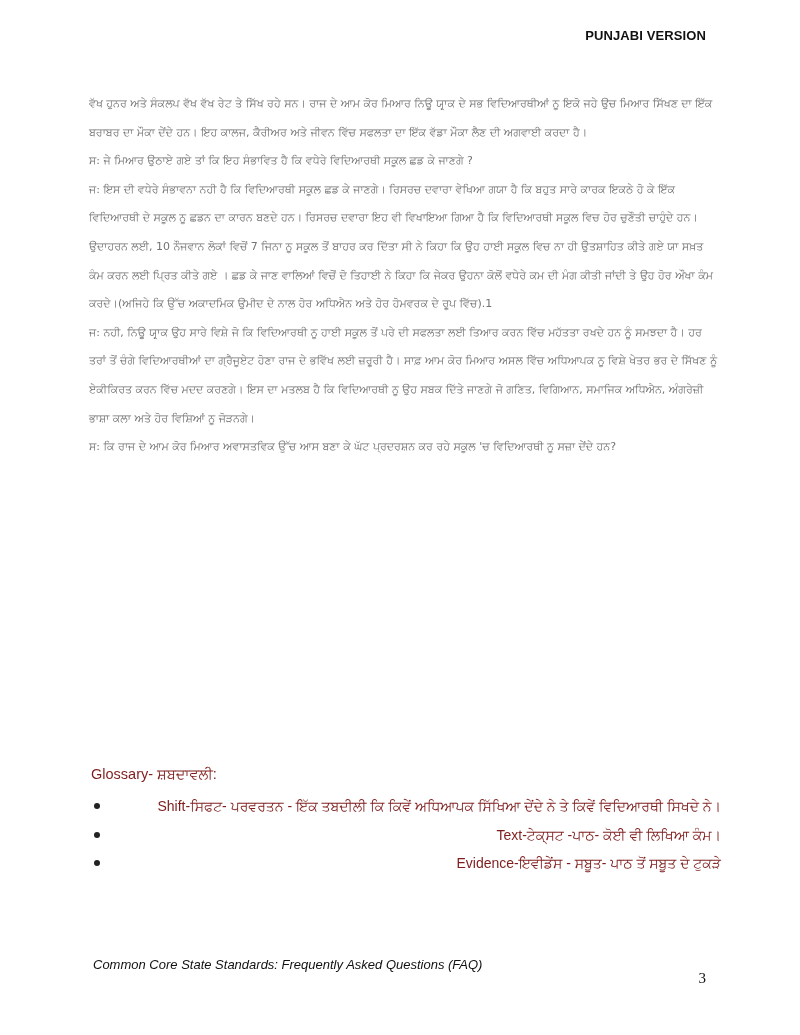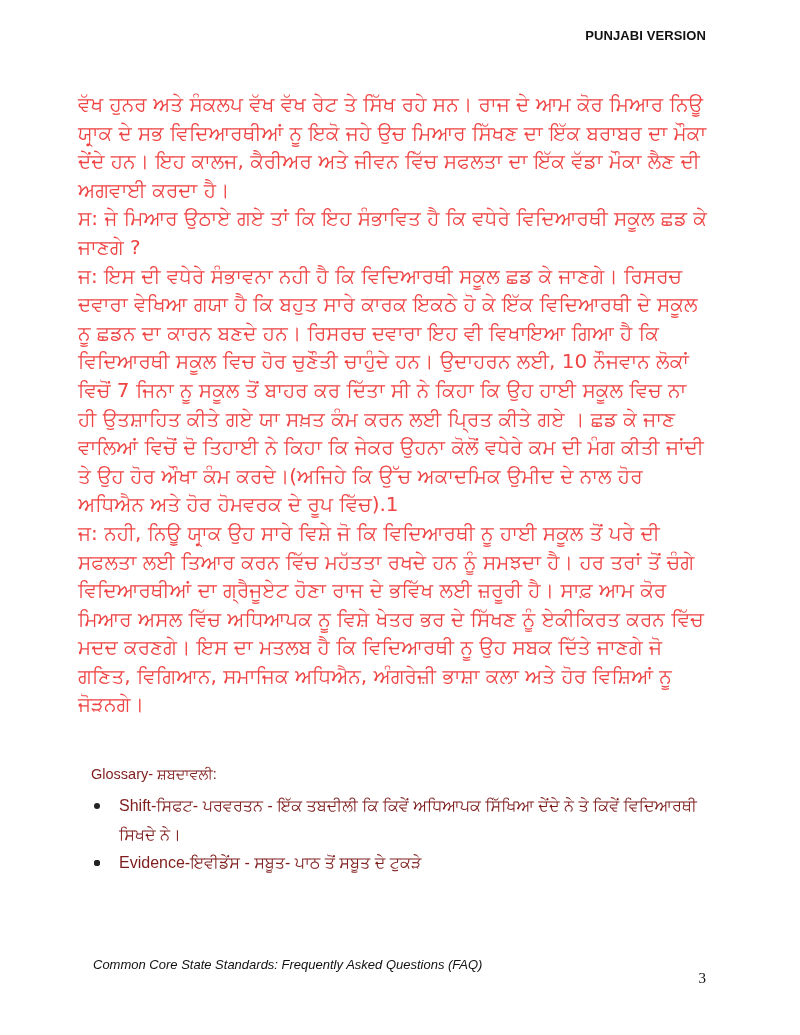--- a/index.html
+++ b/index.html
@@ -3,32 +3,32 @@
   <meta charset="utf-8">
   <style>
     html, body { margin: 0; padding: 0; background: #ffffff; }
     body { width: 800px; height: 1035px; position: relative; overflow: hidden; color: #111; }
     .header {
       position: absolute; top: 28px; right: 94px;
       font-family: "Liberation Sans", sans-serif; font-weight: bold; font-size: 13px;
       color: #111; letter-spacing: 0.1px;
     }
     .body-text {
-      position: absolute; left: 78px; top: 90px; width: 630px;
-      font-family: "DejaVu Sans", sans-serif; font-size: 20px; line-height: 28.6px;
-      color: #ef4444;
+      position: absolute; left: 89px; top: 90px; width: 630px;
+      font-family: "DejaVu Sans", sans-serif; font-size: 11px; line-height: 28.6px;
+      color: #737373;
     }
     .body-text p { margin: 0; }
     .glossary {
       position: absolute; left: 91px; top: 764px; width: 630px;
       font-family: "Liberation Sans", sans-serif; font-size: 14.5px; color: #7f1d1d;
     }
     .glossary-title { line-height: 20px; margin: 0 0 8px 0; }
     .glossary ul { margin: 0; padding: 0; list-style: none; }
-    .glossary li { position: relative; padding-left: 28px; line-height: 28.5px; font-size: 16px; }
+    .glossary li { position: relative; padding-left: 28px; line-height: 28.5px; font-size: 14px; text-align: right; }
     .glossary li .bullet {
       position: absolute; left: 3px; top: 11px; width: 6px; height: 6px; border-radius: 50%; background: #222;
     }
     .footer {
       position: absolute; left: 93px; top: 951px;
       font-family: "Liberation Sans", sans-serif; font-style: italic; font-size: 13px; color: #111; margin-top: 6px;
     }
     .page-num {
       position: absolute; right: 94px; top: 970px;
       font-family: "Liberation Serif", serif; font-size: 15px; color: #111;
@@ -37,31 +37,33 @@
 </head>
 <body>
 
 <div class="header">PUNJABI VERSION</div>
 
 <div class="body-text">
   <p>ਵੱਖ ਹੁਨਰ ਅਤੇ ਸੰਕਲਪ ਵੱਖ ਵੱਖ ਰੇਟ ਤੇ ਸਿੱਖ ਰਹੇ ਸਨ। ਰਾਜ ਦੇ ਆਮ ਕੋਰ ਮਿਆਰ ਨਿਊ ਯਾਰ੍ਕ ਦੇ ਸਭ ਵਿਦਿਆਰਥੀਆਂ ਨੂ ਇਕੋ ਜਹੇ ਉਚ ਮਿਆਰ ਸਿੱਖਣ ਦਾ ਇੱਕ ਬਰਾਬਰ ਦਾ ਮੌਕਾ ਦੇਂਦੇ ਹਨ। ਇਹ ਕਾਲਜ, ਕੈਰੀਅਰ ਅਤੇ ਜੀਵਨ ਵਿੱਚ ਸਫਲਤਾ ਦਾ ਇੱਕ ਵੱਡਾ ਮੌਕਾ ਲੈਣ ਦੀ ਅਗਵਾਈ ਕਰਦਾ ਹੈ।</p>
   <p>ਸ: ਜੇ ਮਿਆਰ ਉਠਾਏ ਗਏ ਤਾਂ ਕਿ ਇਹ ਸੰਭਾਵਿਤ ਹੈ ਕਿ ਵਧੇਰੇ ਵਿਦਿਆਰਥੀ ਸਕੂਲ ਛਡ ਕੇ ਜਾਣਗੇ ?</p>
   <p>ਜ: ਇਸ ਦੀ ਵਧੇਰੇ ਸੰਭਾਵਨਾ ਨਹੀ ਹੈ ਕਿ ਵਿਦਿਆਰਥੀ ਸਕੂਲ ਛਡ ਕੇ ਜਾਣਗੇ। ਰਿਸਰਚ ਦਵਾਰਾ ਵੇਖਿਆ ਗਯਾ ਹੈ ਕਿ ਬਹੁਤ ਸਾਰੇ ਕਾਰਕ ਇਕਠੇ ਹੋ ਕੇ ਇੱਕ ਵਿਦਿਆਰਥੀ ਦੇ ਸਕੂਲ ਨੂ ਛਡਨ ਦਾ ਕਾਰਨ ਬਣਦੇ ਹਨ। ਰਿਸਰਚ ਦਵਾਰਾ ਇਹ ਵੀ ਵਿਖਾਇਆ ਗਿਆ ਹੈ ਕਿ ਵਿਦਿਆਰਥੀ ਸਕੂਲ ਵਿਚ ਹੋਰ ਚੁਣੌਤੀ ਚਾਹੁੰਦੇ ਹਨ। ਉਦਾਹਰਨ ਲਈ, 10 ਨੌਜਵਾਨ ਲੋਕਾਂ ਵਿਚੋਂ 7 ਜਿਨਾ ਨੂ ਸਕੂਲ ਤੋਂ ਬਾਹਰ ਕਰ ਦਿੱਤਾ ਸੀ ਨੇ ਕਿਹਾ ਕਿ ਉਹ ਹਾਈ ਸਕੂਲ ਵਿਚ ਨਾ ਹੀ  ਉਤਸ਼ਾਹਿਤ ਕੀਤੇ ਗਏ ਯਾ ਸਖ਼ਤ ਕੰਮ ਕਰਨ ਲਈ ਪ੍ਰਿਤ ਕੀਤੇ ਗਏ । ਛਡ ਕੇ ਜਾਣ ਵਾਲਿਆਂ ਵਿਚੋਂ ਦੋ ਤਿਹਾਈ ਨੇ ਕਿਹਾ ਕਿ ਜੇਕਰ ਉਹਨਾ ਕੋਲੋਂ ਵਧੇਰੇ ਕਮ ਦੀ ਮੰਗ ਕੀਤੀ ਜਾਂਦੀ ਤੇ ਉਹ ਹੋਰ ਔਖਾ ਕੰਮ ਕਰਦੇ।(ਅਜਿਹੇ ਕਿ ਉੱਚ ਅਕਾਦਮਿਕ ਉਮੀਦ ਦੇ ਨਾਲ ਹੋਰ ਅਧਿਐਨ ਅਤੇ ਹੋਰ ਹੋਮਵਰਕ ਦੇ ਰੂਪ ਵਿੱਚ).1</p>
   <p>ਜ: ਨਹੀ, ਨਿਊ ਯਾਰ੍ਕ ਉਹ ਸਾਰੇ ਵਿਸ਼ੇ ਜੋ ਕਿ ਵਿਦਿਆਰਥੀ ਨੂ ਹਾਈ  ਸਕੂਲ ਤੋਂ ਪਰੇ ਦੀ ਸਫਲਤਾ ਲਈ ਤਿਆਰ ਕਰਨ ਵਿੱਚ ਮਹੱਤਤਾ ਰਖਦੇ ਹਨ ਨੂੰ ਸਮਝਦਾ ਹੈ। ਹਰ ਤਰਾਂ ਤੋਂ ਚੰਗੇ ਵਿਦਿਆਰਥੀਆਂ ਦਾ ਗ੍ਰੈਜੂਏਟ ਹੋਣਾ ਰਾਜ ਦੇ ਭਵਿੱਖ ਲਈ ਜ਼ਰੂਰੀ ਹੈ। ਸਾਫ਼ ਆਮ ਕੋਰ ਮਿਆਰ ਅਸਲ ਵਿੱਚ ਅਧਿਆਪਕ ਨੂ ਵਿਸ਼ੇ ਖੇਤਰ ਭਰ ਦੇ ਸਿੱਖਣ ਨੂੰ ਏਕੀਕਿਰਤ ਕਰਨ ਵਿੱਚ ਮਦਦ ਕਰਣਗੇ। ਇਸ ਦਾ ਮਤਲਬ ਹੈ ਕਿ ਵਿਦਿਆਰਥੀ ਨੂ ਉਹ ਸਬਕ ਦਿੱਤੇ ਜਾਣਗੇ ਜੋ ਗਣਿਤ, ਵਿਗਿਆਨ, ਸਮਾਜਿਕ ਅਧਿਐਨ, ਅੰਗਰੇਜ਼ੀ ਭਾਸ਼ਾ ਕਲਾ ਅਤੇ ਹੋਰ ਵਿਸ਼ਿਆਂ ਨੂ ਜੋੜਨਗੇ।</p>
+  <p>ਸ: ਕਿ ਰਾਜ ਦੇ ਆਮ ਕੋਰ ਮਿਆਰ ਅਵਾਸਤਵਿਕ ਉੱਚ ਆਸ ਬਣਾ ਕੇ ਘੱਟ ਪ੍ਰਦਰਸ਼ਨ ਕਰ ਰਹੇ ਸਕੂਲ 'ਚ ਵਿਦਿਆਰਥੀ ਨੂ ਸਜ਼ਾ ਦੇਂਦੇ ਹਨ?</p>
 </div>
 
 <div class="glossary">
   <p class="glossary-title">Glossary- ਸ਼ਬਦਾਵਲੀ:</p>
   <ul>
     <li>
       <span class="bullet"></span>
       <span>Shift-ਸਿਫਟ- ਪਰਵਰਤਨ - ਇੱਕ ਤਬਦੀਲੀ ਕਿ ਕਿਵੇਂ ਅਧਿਆਪਕ ਸਿੱਖਿਆ ਦੇਂਦੇ ਨੇ ਤੇ ਕਿਵੇਂ ਵਿਦਿਆਰਥੀ ਸਿਖਦੇ ਨੇ।</span>
     </li>
     <li>
       <span class="bullet"></span>
+      <span>Text-ਟੇਕ੍ਸਟ -ਪਾਠ- ਕੋਈ ਵੀ ਲਿਖਿਆ ਕੰਮ।</span>
     </li>
     <li>
       <span class="bullet"></span>
       <span>Evidence-ਇਵੀਡੇਂਸ - ਸਬੂਤ-  ਪਾਠ ਤੋਂ ਸਬੂਤ ਦੇ ਟੁਕੜੇ</span>
     </li>
   </ul>
 </div>
 
 <div class="footer">Common Core State Standards: Frequently Asked Questions (FAQ)</div>
 <div class="page-num">3</div>

